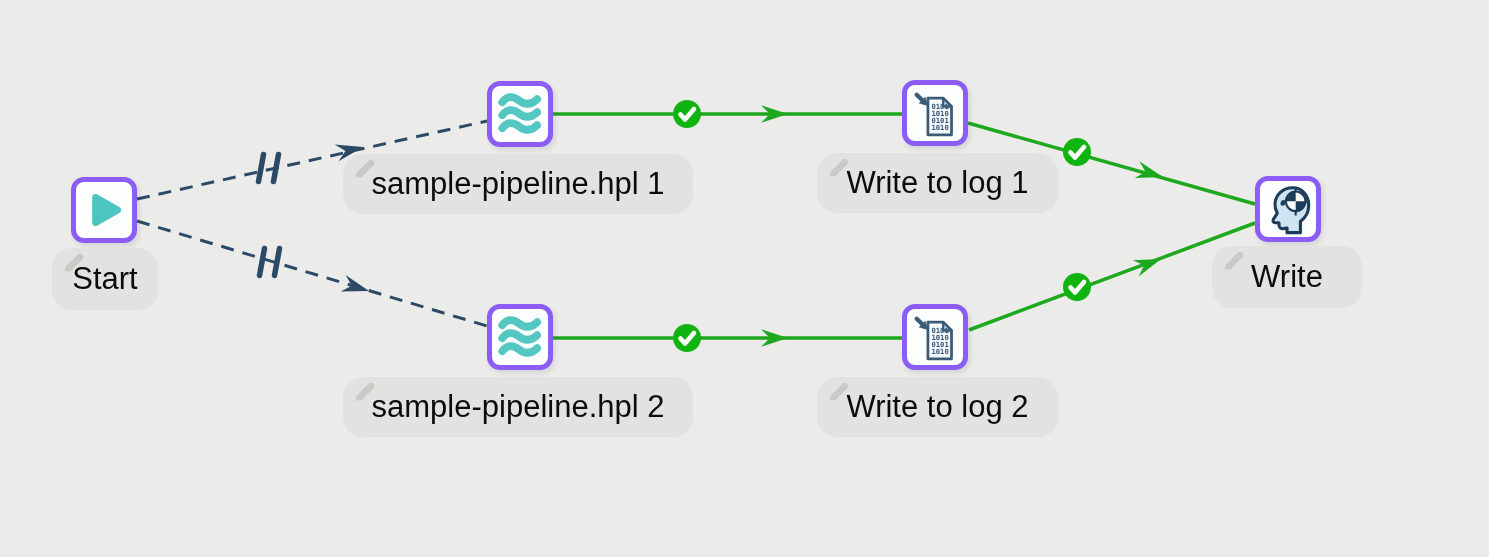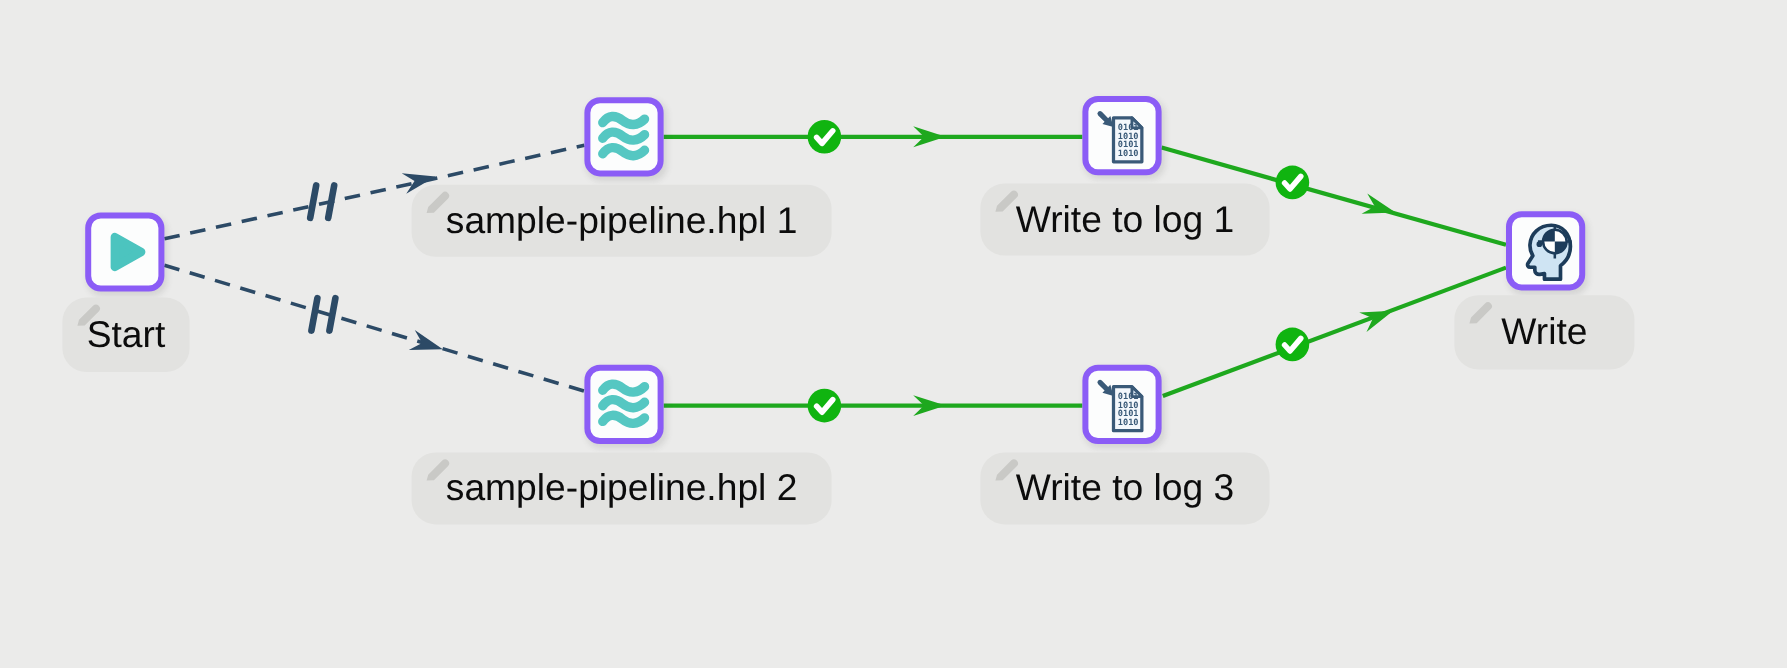--- a/index.html
+++ b/index.html
@@ -141,21 +141,21 @@
             <text x="19" y="36.2" font-size="6.1" font-weight="bold" font-family="DejaVu Sans Mono, monospace" fill="#3a5a78">1010</text>
       <path d="M6.5 6.5 L11.5 11.5" stroke="#3a5a78" stroke-width="3.6" stroke-linecap="round"></path>
       <polygon points="16,16 13.8,8.2 8.2,13.8" fill="#3a5a78"></polygon>
     </svg>
         </span>
       </div>
       <div class="label" style="left: 817px; top: 377px; width: 241px; height: 60px;">
         <span class="pencil"><svg viewBox="0 0 24 24">
             <path d="M4 20 L5.2 15.6 L15.6 5.2 A2.95 2.95 0 0 1 19.8 9.4 L9.4 19.8 Z" fill="#c9c9c6"></path>
           </svg></span>
-        <span>Write to log 3</span>
+        <span>Write to log 2</span>
       </div>
       <div class="node" style="left: 1255px; top: 176px; width: 66px; height: 66px;">
         <span class="icon">
           <svg viewBox="0 0 44 44">
       <path d="M26 4 C17.5 4 11.5 10 11 17.5 C10.8 20.5 11.5 23 13 25.5 L9.6 30.8 C8.8 32.2 9.6 33.6 11.2 33.6 L14.4 33.6 L14.4 35.8 C14.4 37.8 16 38.9 18 38.6 L21.2 38.1 L21.2 42 L32.5 42 L32.5 32.5 C36.5 29.5 39.5 25 39.5 19 C39.5 10.2 33.8 4 26 4 Z" fill="#cfe4f3" stroke="#1d3c5a" stroke-width="2.6" stroke-linejoin="round"></path>
       <circle cx="17.6" cy="17.3" r="2" fill="#1d3c5a"></circle>
       <circle cx="28.5" cy="15.5" r="8.3" fill="#ffffff" stroke="#1d3c5a" stroke-width="1.8"></circle>
       <path d="M28.5 15.5 L28.5 7.2 A8.3 8.3 0 0 0 20.2 15.5 Z" fill="#1d3c5a"></path>
       <path d="M28.5 15.5 L28.5 23.8 A8.3 8.3 0 0 0 36.8 15.5 Z" fill="#1d3c5a"></path>
       <path d="M28.5 3.6 V7.2 M28.5 23.8 V27.4 M16.6 15.5 H20.2 M36.8 15.5 H40.4" stroke="#1d3c5a" stroke-width="1.8"></path>

